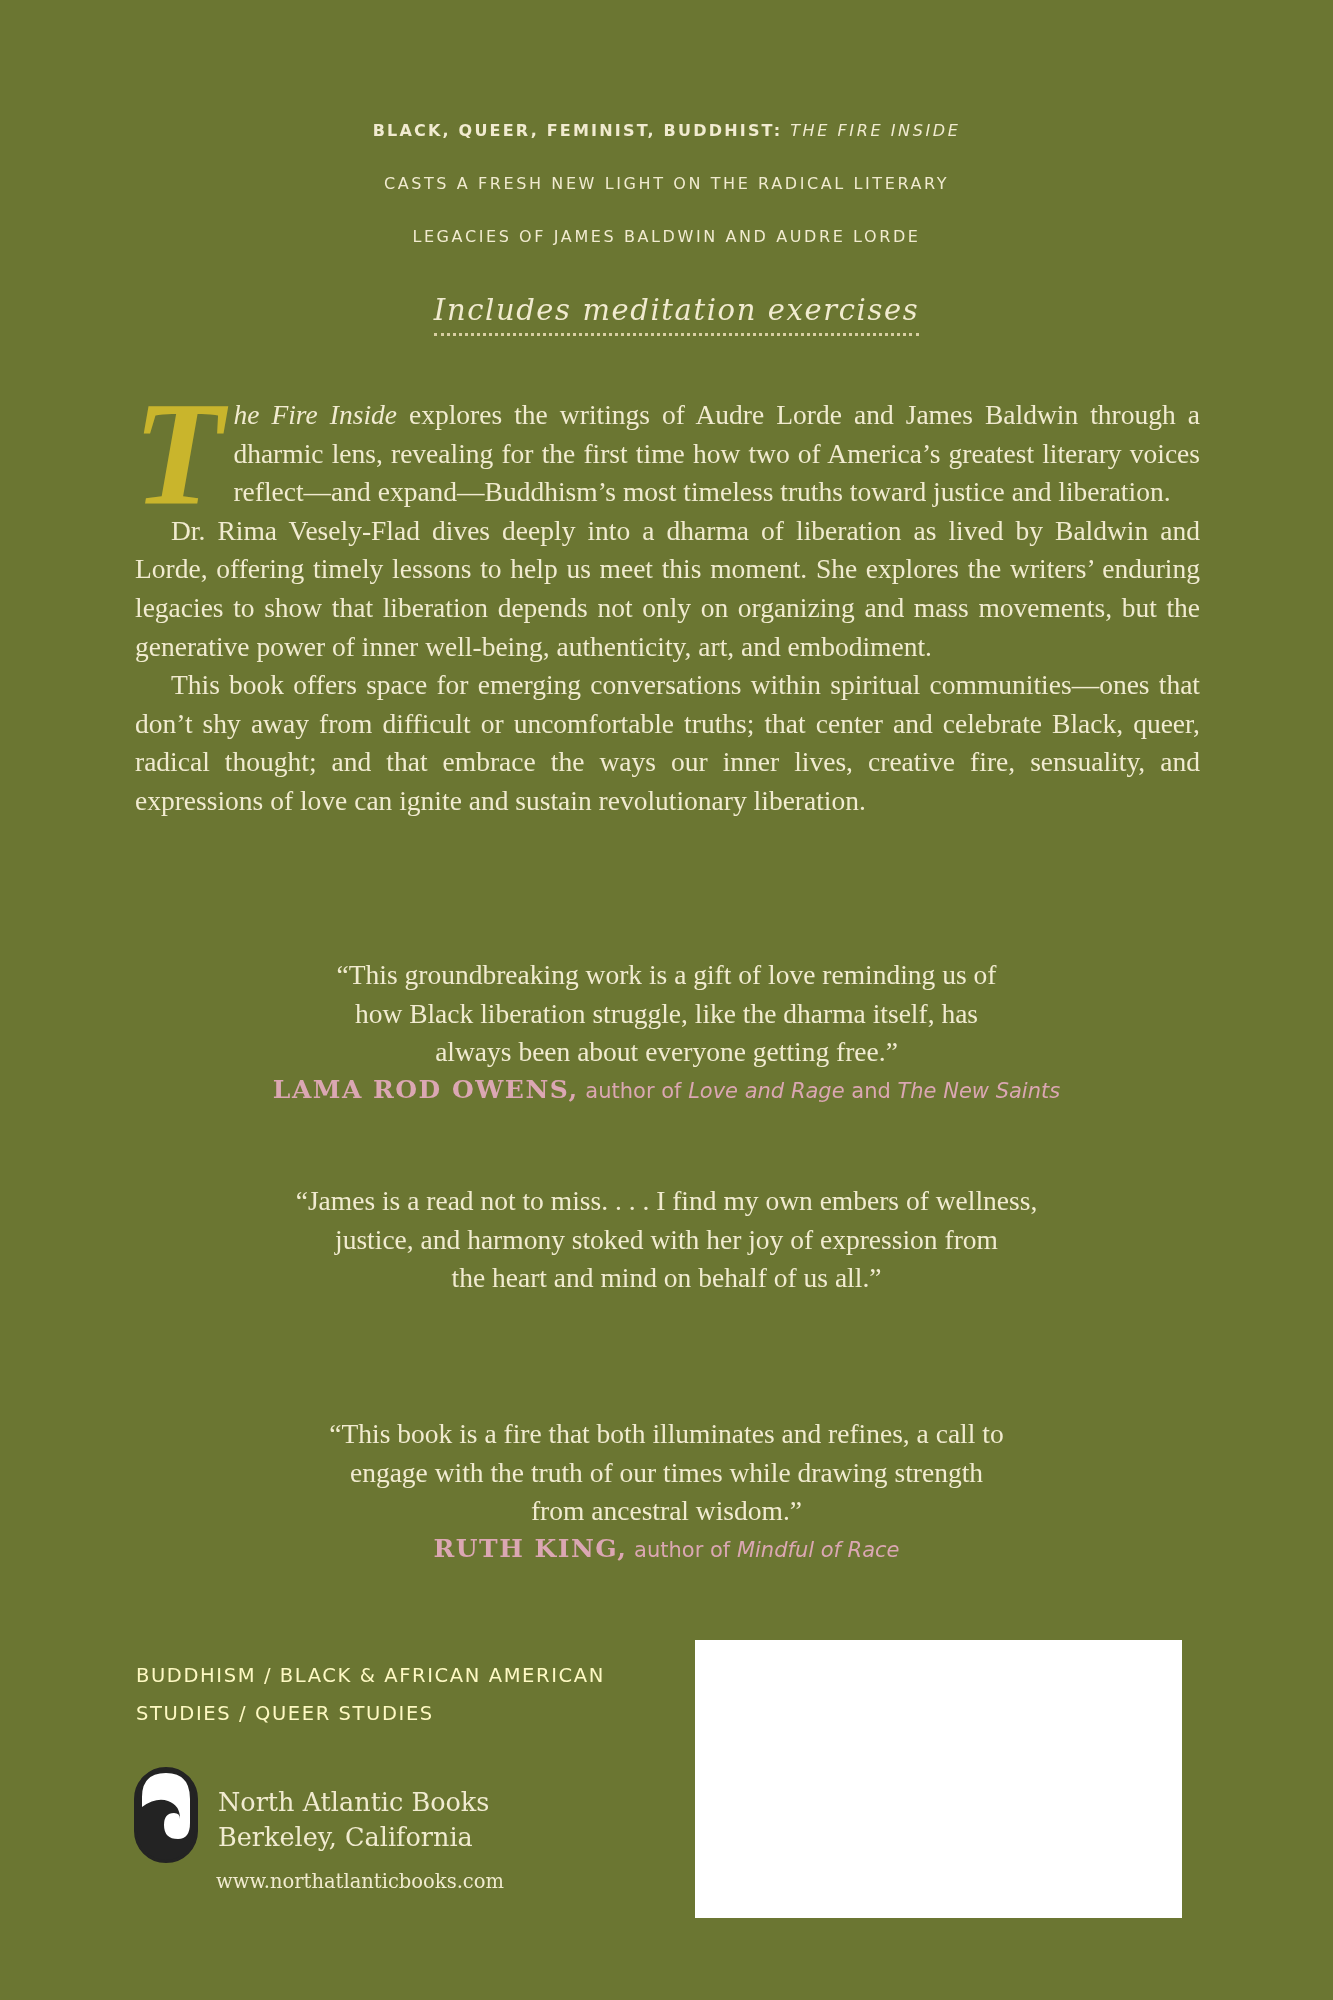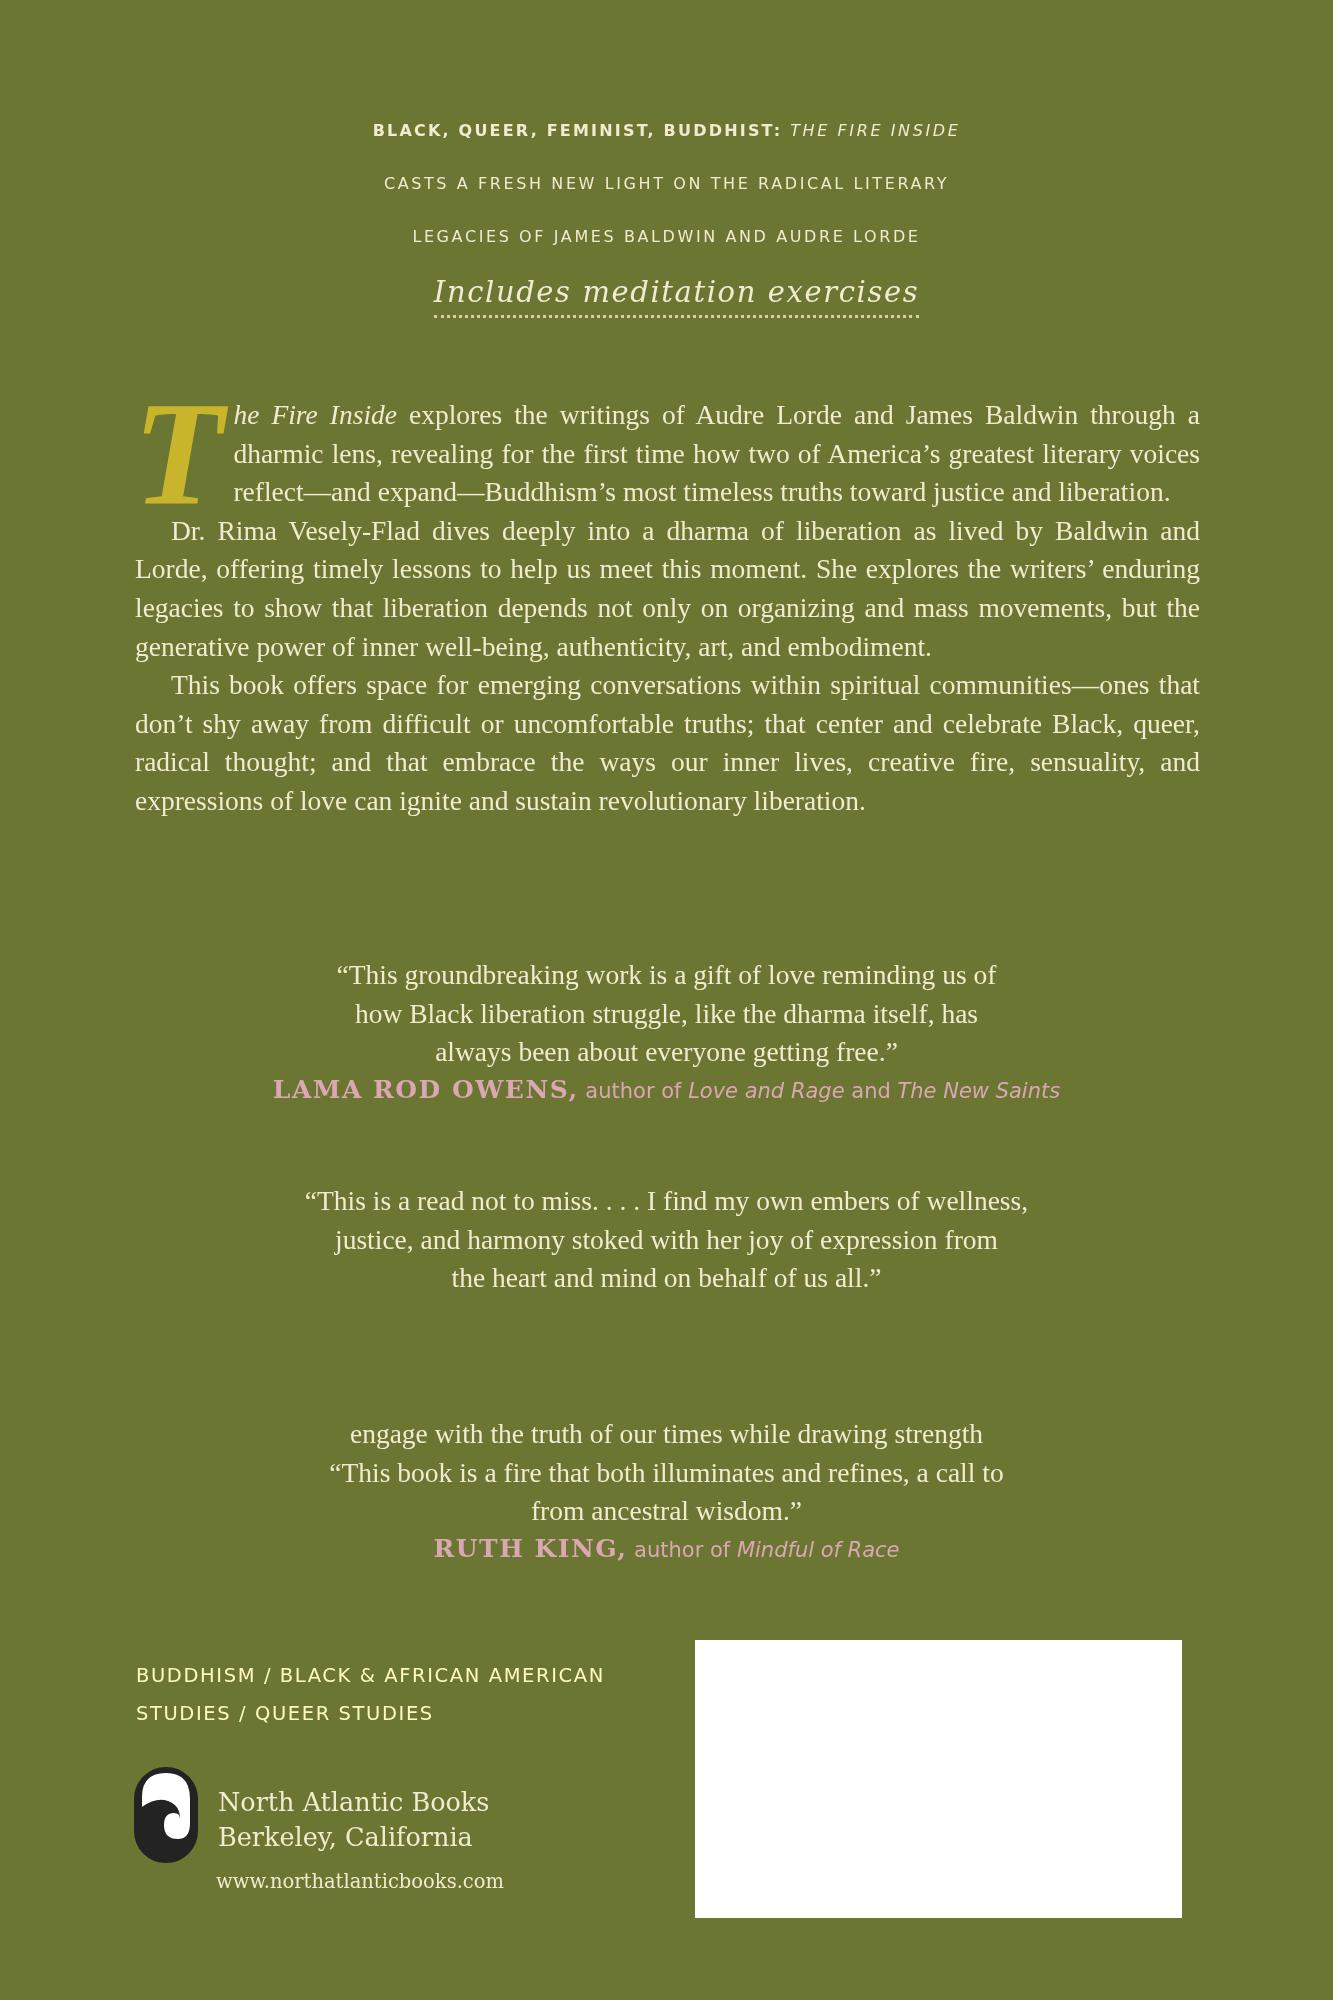--- a/index.html
+++ b/index.html
@@ -18,21 +18,21 @@
       font-size: 16px;
       letter-spacing: 2.6px;
       line-height: 53px;
       color: #f1ebd0;
     }
     .headline .bold { font-weight: bold; letter-spacing: 2.2px; }
     .headline .ital { font-style: italic; font-weight: normal; }
     .headline .line { display: block; white-space: nowrap; }
 
     .tagline {
-      position: absolute; left: 0; right: 0; top: 275px;
+      position: absolute; left: 0; right: 0; top: 293px;
       text-align: center;
       padding-left: 20px;
     }
     .tagline span {
       display: inline-block;
       font-family: "DejaVu Serif", "Liberation Serif", serif;
       font-style: italic;
       font-size: 29px;
       letter-spacing: 1.6px;
       padding-bottom: 6px;
@@ -151,28 +151,28 @@
 </div>
 
 <div class="quote" style="top: 956px;">
   <span class="qline">“This groundbreaking work is a gift of love reminding us of</span>
   <span class="qline">how Black liberation struggle, like the dharma itself, has</span>
   <span class="qline">always been about everyone getting free.”</span>
   <span class="attr"><span class="name">LAMA ROD OWENS,</span><span> author of </span><em>Love and Rage</em><span> and </span><em>The New Saints</em></span>
 </div>
 
 <div class="quote" style="top: 1182px;">
-  <span class="qline">“This is a read not to miss. . . . I find my own embers of wellness,</span>
+  <span class="qline">“James is a read not to miss. . . . I find my own embers of wellness,</span>
   <span class="qline">justice, and harmony stoked with her joy of expression from</span>
   <span class="qline">the heart and mind on behalf of us all.”</span>
 </div>
 
 <div class="quote" style="top: 1415px;">
+  <span class="qline">“This book is a fire that both illuminates and refines, a call to</span>
   <span class="qline">engage with the truth of our times while drawing strength</span>
-  <span class="qline">“This book is a fire that both illuminates and refines, a call to</span>
   <span class="qline">from ancestral wisdom.”</span>
   <span class="attr"><span class="name">RUTH KING,</span><span> author of </span><em>Mindful of Race</em></span>
 </div>
 
 <div class="category">
   <span>BUDDHISM / BLACK &amp; AFRICAN AMERICAN</span>
   <span>STUDIES / QUEER STUDIES</span>
 </div>
 
 <div class="publisher">

